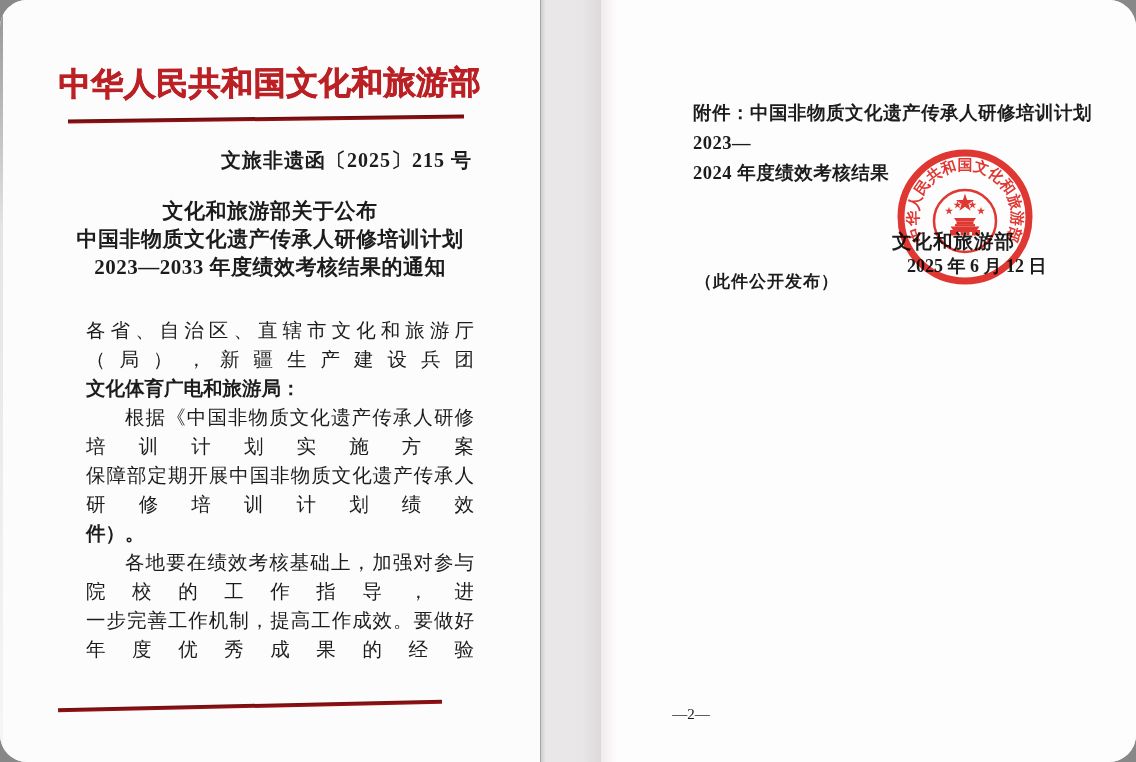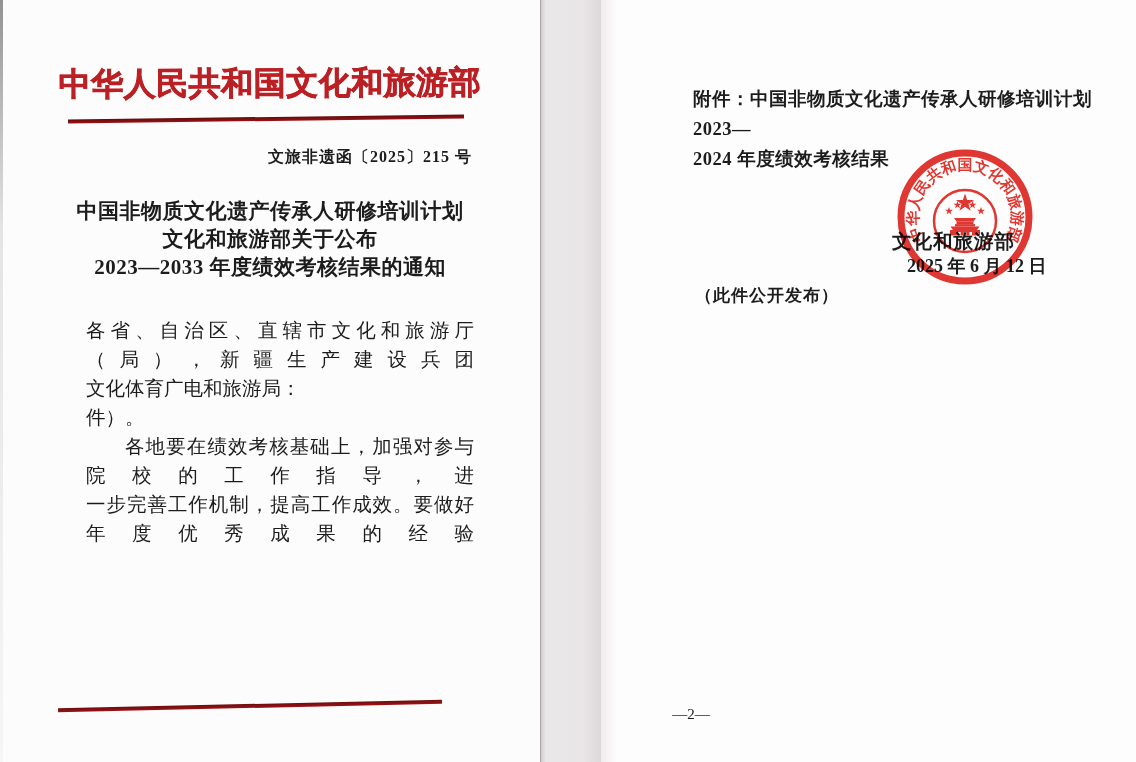--- a/index.html
+++ b/index.html
@@ -1,20 +1,21 @@
 <!DOCTYPE html>
 <html style="--header-red: #bb2025; --rule-red: #9e1114; --seal-red: #de2721; --body-text: #1c1c1c; --gutter-gray: #e9e6e7;"><head>
 <meta charset="utf-8">
 <style>
   html,body { margin:0; padding:0; background:#888; }
   .canvas {
     position:relative; width:1136px; height:762px; overflow:hidden;
     background:#fdfcfc;
     font-family:"Liberation Serif","DejaVu Serif",serif;
     color:var(--body-text,#1c1c1c);
+    border-radius:27px;
   }
   .page { position:absolute; top:0; height:762px; background:#fdfcfc; }
   .page-left  { left:0; width:540px; }
   .page-right { left:601px; width:535px; background:#fefdfd; }
   .page-right::before{
     content:''; position:absolute; left:0; top:0; width:16px; height:100%;
     background:linear-gradient(to right,#f1eaeb,rgba(255,255,255,0));
   }
   .gutter {
     position:absolute; top:0; left:540px; width:61px; height:762px;
@@ -34,59 +35,59 @@
     letter-spacing:0.5px; white-space:nowrap;
     transform:rotate(-0.3deg);
   }
   .header-rule{
     position:absolute; left:68px; top:117px; width:396px; height:3.5px;
     background:linear-gradient(to bottom,#5e0d0f,var(--rule-red,#9e1114));
     transform:rotate(-0.7deg);
   }
   .doc-number{
     position:absolute; right:68px; top:147px;
-    font-size:16px; font-weight:bold; letter-spacing:1px; white-space:nowrap;
+    font-size:20px; font-weight:bold; letter-spacing:1px; white-space:nowrap;
   }
   .doc-title{
     position:absolute; left:58px; top:197px; width:424px;
     text-align:center; font-size:21px; font-weight:bold; line-height:28px;
     letter-spacing:0.5px;
   }
   .body-block{
     position:absolute; left:62px; top:316px; width:412px;
     font-size:19.5px; line-height:29px; font-weight:500;
   }
   .body-block .line{ text-align:justify; text-align-last:justify;margin-left:24px; }
-  .body-block .line.end{ text-align-last:auto; }
+  .body-block .line.end{ text-align-last:auto;font-weight:bold; }
   .body-block .line.indent{ text-indent:2em; }
   .bottom-rule{
     position:absolute; left:58px; top:704px; width:384px; height:3.5px;
     background:linear-gradient(to bottom,#6b0e10,var(--rule-red,#9e1114));
     transform:rotate(-1.3deg);
   }
   
   .attachment{
-    position:absolute; left:92px; top:84px; width:410px;
+    position:absolute; left:92px; top:98px; width:410px;
     font-size:18.5px; font-weight:bold; line-height:30px; letter-spacing:0.5px;
   }
   .attachment .att-line2{ }
   .issuer{
     position:absolute; left:291px; top:228px; width:130px;
     font-size:19.5px; font-weight:bold; letter-spacing:1px; white-space:nowrap; z-index:1;
   }
   .sign-date{
     position:absolute; left:306px; top:254px;
     font-size:18px; font-weight:bold; white-space:nowrap; z-index:1;
   }
   .seal{
     position:absolute; left:289px; top:142px; width:150px; height:150px;
     mix-blend-mode:multiply; opacity:0.93; z-index:2;
   }
   .public-note{
-    position:absolute; left:94px; top:284px;
+    position:absolute; left:94px; top:270px;
     font-size:17px; font-weight:bold; letter-spacing:1px; white-space:nowrap;
   }
   .page-number{
     position:absolute; left:60px; top:706px; width:60px;
     font-size:15px; text-align:center; white-space:nowrap;
   }
 </style>
 </head>
 <body>
 
@@ -96,36 +97,38 @@
     <div class="left-edge"></div>
 
     <div class="letterhead">中华人民共和国文化和旅游部</div>
 
     <div class="header-rule"></div>
 
     <div class="doc-number">文旅非遗函〔2025〕215 号</div>
 
     <div class="doc-title">
 
+        <div class="title-line">文化和旅游部关于公布</div>
+
         <div class="title-line">中国非物质文化遗产传承人研修培训计划</div>
-
-        <div class="title-line">文化和旅游部关于公布</div>
 
         <div class="title-line">2023—2033 年度绩效考核结果的通知</div>
 
     </div>
 
     <div class="body-block">
 
         <div class="line">各省、自治区、直辖市文化和旅游厅（局），新疆生产建设兵团</div>
 
         <div class="line end">文化体育广电和旅游局：</div>
 
+        <div class="line indent">根据《中国非物质文化遗产传承人研修培训计划实施方案</div>
 
 
+        <div class="line">保障部定期开展中国非物质文化遗产传承人研修培训计划绩效</div>
 
 
         <div class="line end">件）。</div>
 
         <div class="line indent">各地要在绩效考核基础上，加强对参与院校的工作指导，进</div>
 
         <div class="line">一步完善工作机制，提高工作成效。要做好年度优秀成果的经验</div>
 
     </div>
 

